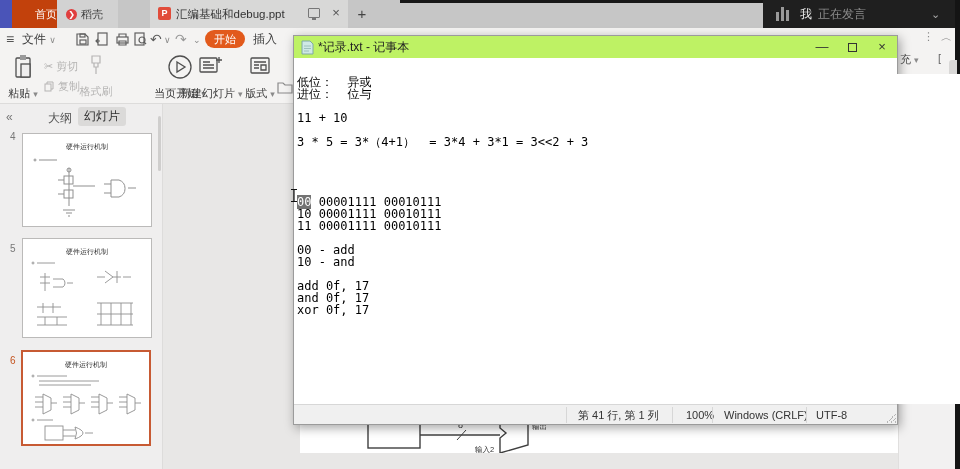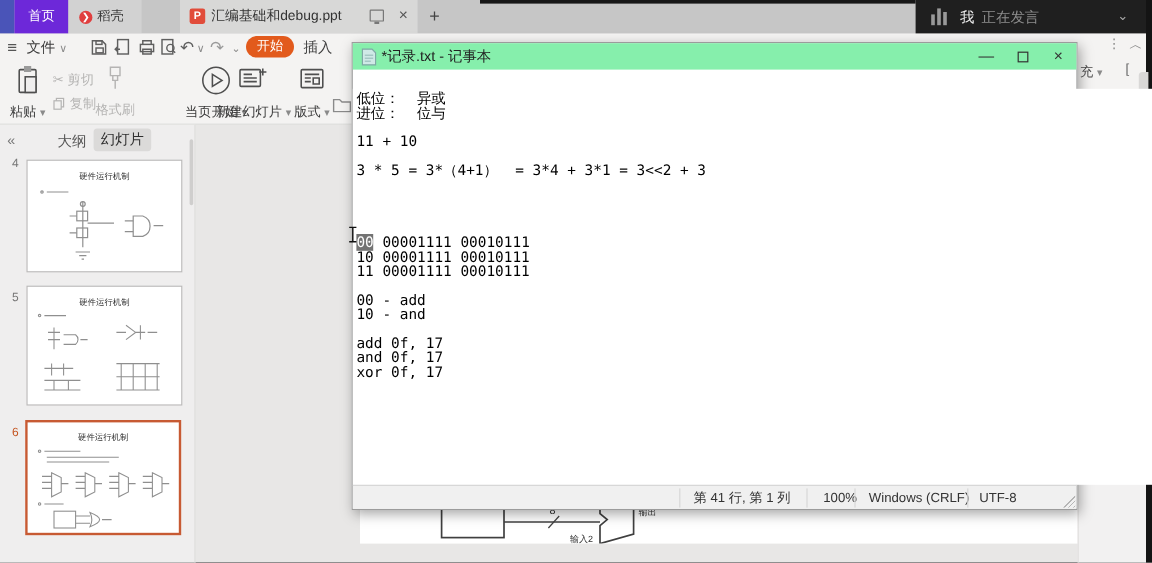--- a/index.html
+++ b/index.html
@@ -7,22 +7,22 @@
   #screen {
     position:relative; width:960px; height:469px; overflow:hidden;
     background:#e8e7e6; font-family:"Liberation Sans", sans-serif;
     -webkit-font-smoothing:antialiased; cursor:default;
   }
   .abs { position:absolute; }
 
   
   #tabbar { left:0; top:0; width:960px; height:28px; background:#c6c6c6; }
   #tabbar-left-edge { left:0; top:0; width:12px; height:28px; background:#4a54b8; }
-  .tab-home { left:12px; top:0; width:45px; height:28px; background:#6d28d9; color:#fff;
-    font-size:11px; line-height:28px; text-align:center; }
+  .tab-home { left:12px; top:0; width:45px; height:28px; background:#c2410c; color:#fff;
+    font-size:11px; line-height:28px; text-align:right; }
   .tab-docer { left:57px; top:0; width:61px; height:28px; background:#d2d2d2; color:#3c3c3c;
     font-size:11px; line-height:28px; }
   .docer-dot { position:absolute; left:9px; top:9px; width:11px; height:11px; border-radius:50%;
     background:#e03e3e; color:#fff; font-size:8px; line-height:11px; text-align:center; }
   .tab-docer .lbl { margin-left:24px; }
   .tab-doc { left:150px; top:0; width:198px; height:28px; background:#d8d8d7; color:#333; font-size:11.5px; }
   .doc-icon { position:absolute; left:8px; top:7px; width:13px; height:13px; background:#e14c3a;
     border-radius:2px; color:#fff; font-size:9px; font-weight:bold; text-align:center; line-height:13px; }
   .doc-title { position:absolute; left:26px; top:0; line-height:28px; white-space:nowrap; }
   .doc-cast { position:absolute; left:158px; top:8px; width:12px; height:10px; border:1px solid #777; border-radius:1px; }
@@ -77,21 +77,21 @@
   #rightrail { left:898px; top:104px; width:57px; height:365px; background:#f2f1f1; border-left:1px solid #e0dfde; }
   .rail-icon { position:absolute; left:31px; width:20px; height:20px; }
   .rail-icon svg { stroke:#5f5f5f; fill:none; stroke-width:1.3; }
   .r-part { position:absolute; font-size:11px; color:#4a4a4a; white-space:nowrap; }
   .side-tab { position:absolute; left:949px; top:60px; width:8px; height:36px; background:#d9d8d7;
     border-radius:3px 0 0 3px; font-size:8px; color:#888; text-align:center; line-height:36px; }
 
   
   #notepad { left:293px; top:35px; width:605px; height:390px; background:#fff;
     border:1px solid #9b9b9b; box-shadow:2px 3px 10px rgba(0,0,0,.35); z-index:20; }
-  .np-titlebar { position:absolute; left:0; top:0; width:100%; height:22px; background:#86efac; }
+  .np-titlebar { position:absolute; left:0; top:0; width:100%; height:22px; background:#bef264; }
   .np-title { position:absolute; left:24px; top:0; line-height:22px; font-size:12px; color:#222; white-space:nowrap; }
   .np-ticon { position:absolute; left:7px; top:4px; }
   .np-ctl { position:absolute; top:0; width:30px; height:22px; text-align:center; line-height:22px;
     font-size:13px; color:#333; }
   .np-ctl-min { right:60px; }
   .np-ctl-max { right:30px; }
   .np-ctl-max i { display:inline-block; width:9px; height:9px; border:1px solid #333; vertical-align:middle; }
   .np-ctl-close { right:0; }
   .np-menubar { position:absolute; left:0; top:22px; width:100%; height:16px; background:#fff; font-size:12px; color:#222; }
   .np-menu { position:absolute; top:0; line-height:16px; }

